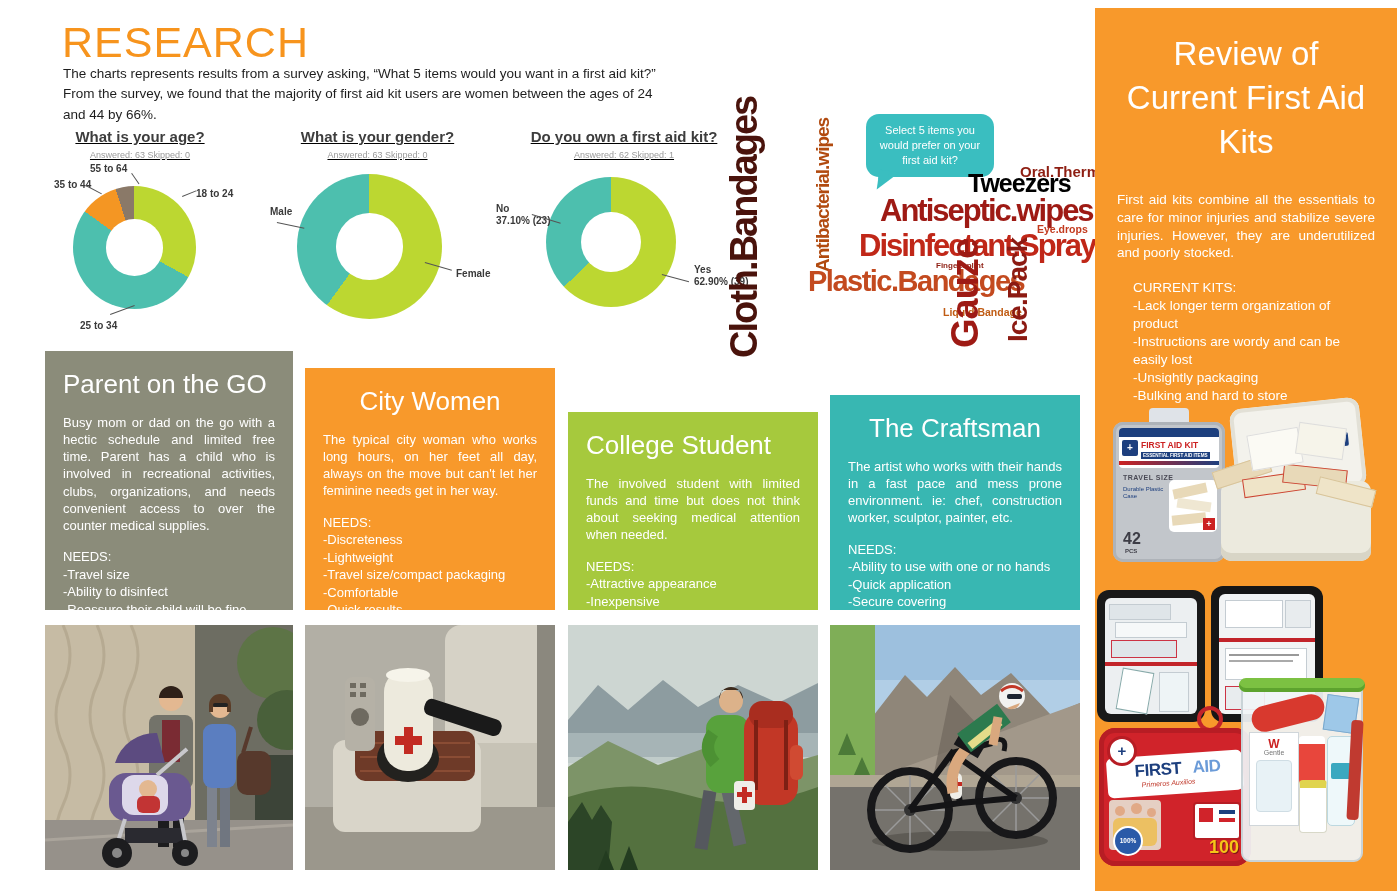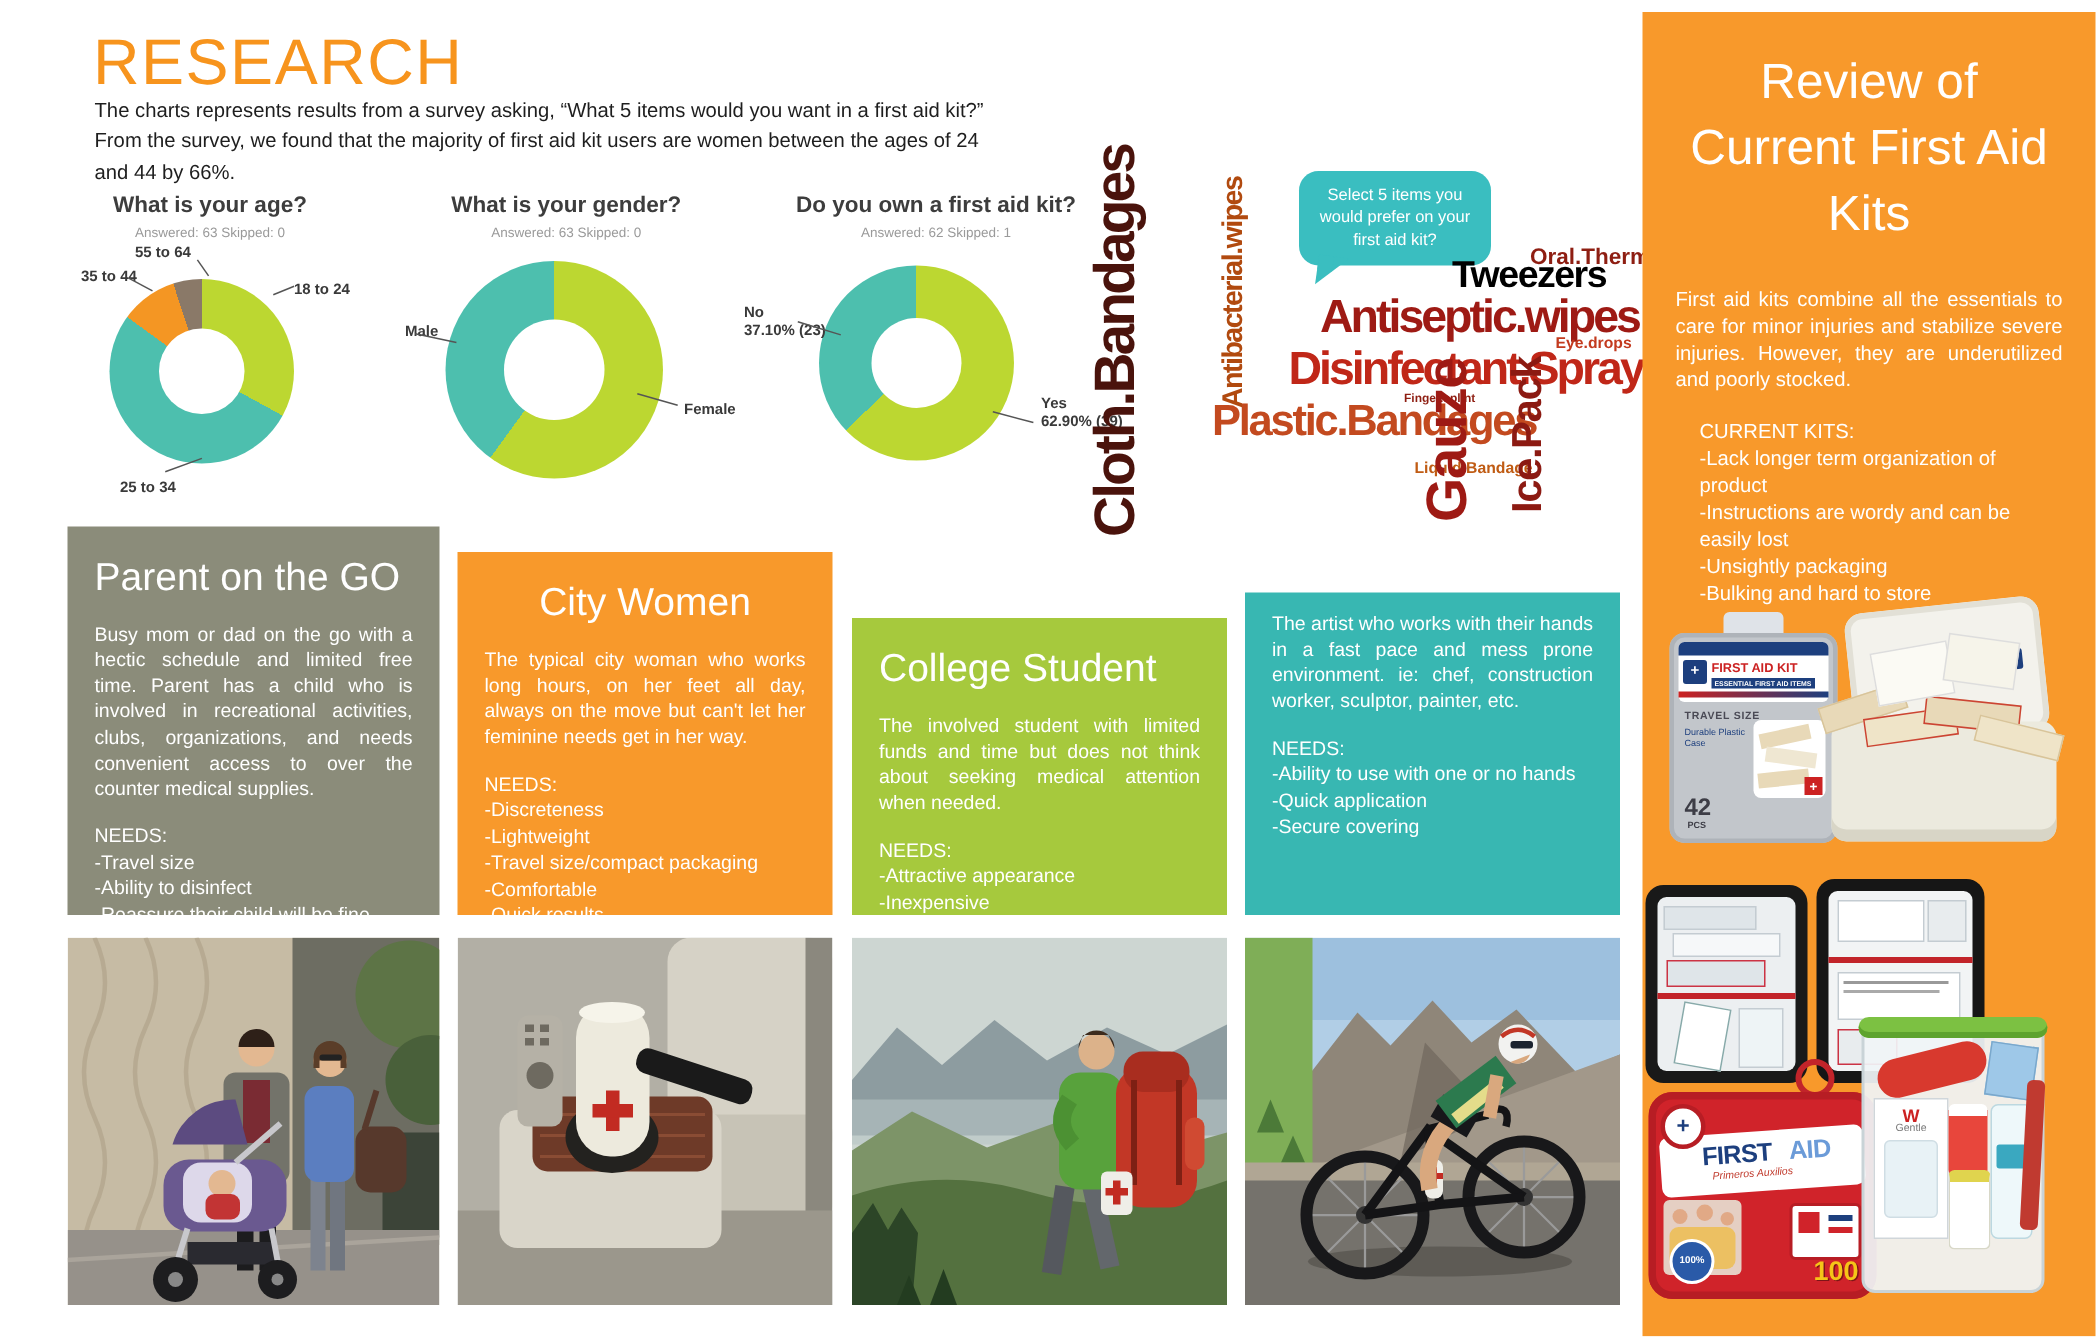--- a/index.html
+++ b/index.html
@@ -6,21 +6,21 @@
   .poster{position:relative;width:1400px;height:891px;background:#fff;overflow:hidden;
           font-family:"Liberation Sans",sans-serif;}
 
   
   .title{position:absolute;left:62px;top:18px;font-size:43px;letter-spacing:1px;
          color:#f7941d;font-weight:normal;margin:0;}
   .subtitle{position:absolute;left:63px;top:64px;width:612px;font-size:13.5px;color:#1e1e1e;
             line-height:1.5;margin:0;}
 
   
-  .chart{position:absolute;}
+  .chart{position:absolute;text-decoration:underline;}
   .chart-title{font-size:15px;font-weight:bold;color:#3d3d3d;text-align:center;padding-top:6px;}
   .chart-sub{font-size:9px;color:#9a9a9a;text-align:center;margin-top:5px;}
   .donut{position:absolute;border-radius:50%;}
   .donut::after{content:"";position:absolute;left:27%;top:27%;width:46%;height:46%;
                 border-radius:50%;background:#fff;}
   .dlabel{position:absolute;font-size:10px;font-weight:bold;color:#3a3a3a;
           white-space:pre-line;line-height:1.2;}
   .lead{position:absolute;border-top:1.3px solid #555;transform-origin:0 0;}
 
   
@@ -84,21 +84,21 @@
     <div class="lead" style="left:70px;top:192px;width:26px;transform:rotate(-20deg);"></div>
     <div class="lead" style="left:46px;top:63px;width:18px;transform:rotate(28deg);"></div>
     <div class="lead" style="left:92px;top:51px;width:13px;transform:rotate(55deg);"></div>
   </div>
 
   <div class="chart" style="left:265px;top:122px;width:225px;height:215px;">
     <div class="chart-title">What is your gender?</div>
     <div class="chart-sub">Answered: 63    Skipped: 0</div>
     <div class="donut" style="left: 32px; top: 52px; width: 145px; height: 145px; background: conic-gradient(rgb(188, 215, 49) 0deg, rgb(188, 215, 49) 216deg, rgb(77, 191, 174) 216deg, rgb(77, 191, 174) 360deg);"></div>
     <div class="dlabel" style="left:191px;top:146px;">Female</div>
-    <div class="dlabel" style="left:5px;top:94px;">Male</div>
+    <div class="dlabel" style="left:5px;top:84px;">Male</div>
     <div class="lead" style="left:160px;top:140px;width:28px;transform:rotate(16deg);"></div>
     <div class="lead" style="left:12px;top:100px;width:28px;transform:rotate(12deg);"></div>
   </div>
 
   <div class="chart" style="left:488px;top:122px;width:272px;height:215px;">
     <div class="chart-title">Do you own a first aid kit?</div>
     <div class="chart-sub">Answered: 62    Skipped: 1</div>
     <div class="donut" style="left: 58px; top: 55px; width: 130px; height: 130px; background: conic-gradient(rgb(188, 215, 49) 0deg, rgb(188, 215, 49) 226.44deg, rgb(77, 191, 174) 226.44deg, rgb(77, 191, 174) 360deg);"></div>
     <div class="dlabel" style="left:206px;top:142px;">Yes
 62.90% (39)</div>
@@ -154,20 +154,21 @@
     <p>The involved student with limited funds and time but does not think about seeking medical attention when needed.</p>
     <div class="needs">
       <div>NEEDS:</div>
       <div>-Attractive appearance</div>
       <div>-Inexpensive</div>
       <div>-Quick and simple fixes</div>
     </div>
   </div>
 
   <div class="card" style="left:830px;top:395px;width:250px;height:215px;background:#38b7b2;">
+    <h2 class="tc">The Craftsman</h2>
     <p>The artist who works with their hands in a fast pace and mess prone environment. ie: chef, construction worker, sculptor, painter, etc.</p>
     <div class="needs">
       <div>NEEDS:</div>
       <div>-Ability to use with one or no hands</div>
       <div>-Quick application</div>
       <div>-Secure covering</div>
     </div>
   </div>
 
   <div class="photo" style="left:45px;top:625px;">

